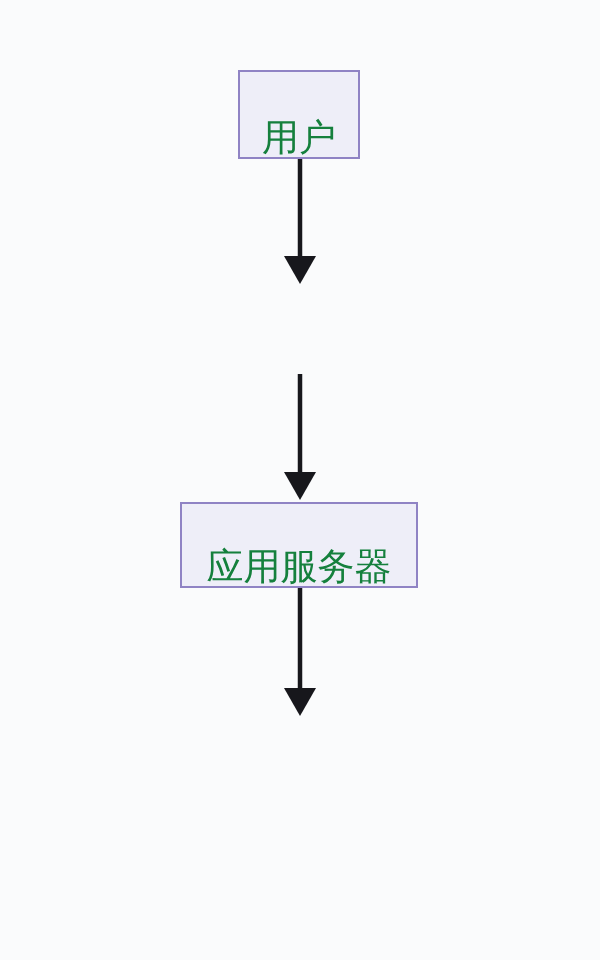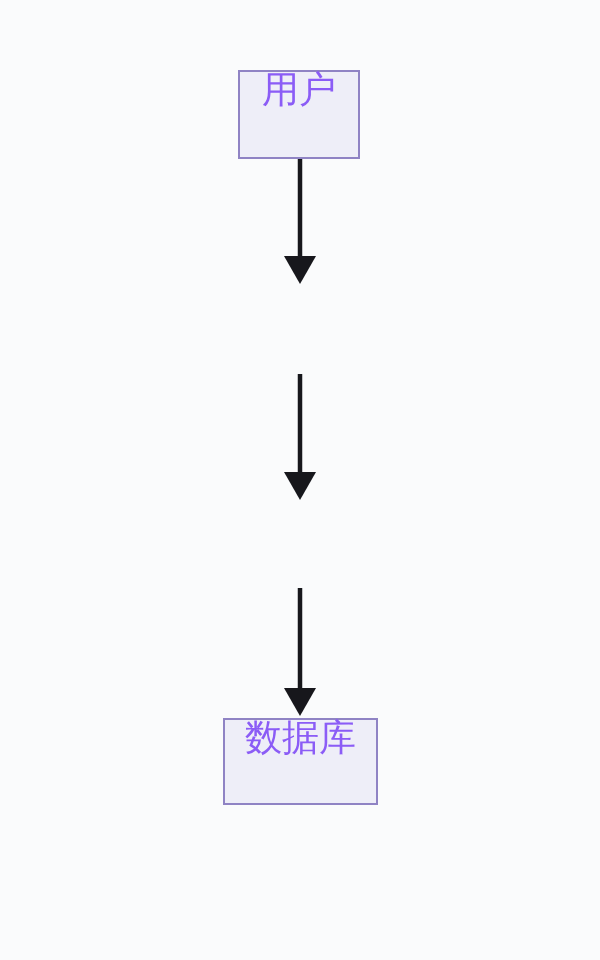--- a/index.html
+++ b/index.html
@@ -21,23 +21,23 @@
     height: 960px;
     background: #fafbfc;
   }
 
   .node-box {
     position: absolute;
     box-sizing: border-box;
     background: #eeeef8;
     border: 2px solid #8f83c4;
     display: flex;
-    align-items: flex-start;
+    align-items: flex-end;
     justify-content: center;
-    color: #8b5cf6;
+    color: #15803d;
     font-size: 37px;
     line-height: 1;
     letter-spacing: 0px;
     white-space: nowrap;
     font-weight: 400;
   }
 
   .node-label {
     display: block;
     transform: translateY(-1px);
@@ -106,18 +106,18 @@
   <svg class="connector" viewBox="0 0 600 960" xmlns="http://www.w3.org/2000/svg">
     <path class="connector-line" d="M 300 588 L 300 690"></path>
     <polygon class="connector-head" points="284,688 316,688 300,716"></polygon>
   </svg>
 
   <div class="node-box" id="node-user">
     <span class="node-label">用户</span>
   </div>
 
 
+  <div class="node-box" id="node-app-server">
+    <span class="node-label">应用服务器</span>
+  </div>
 
-  <div class="node-box" id="node-database">
-    <span class="node-label">数据库</span>
-  </div>
 
 </div>
 
 </body></html>

